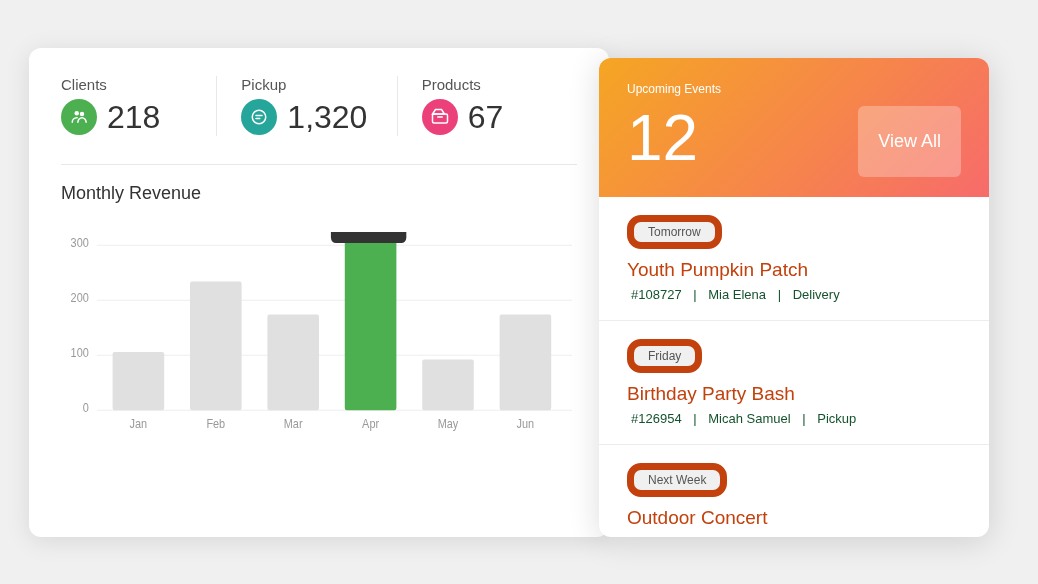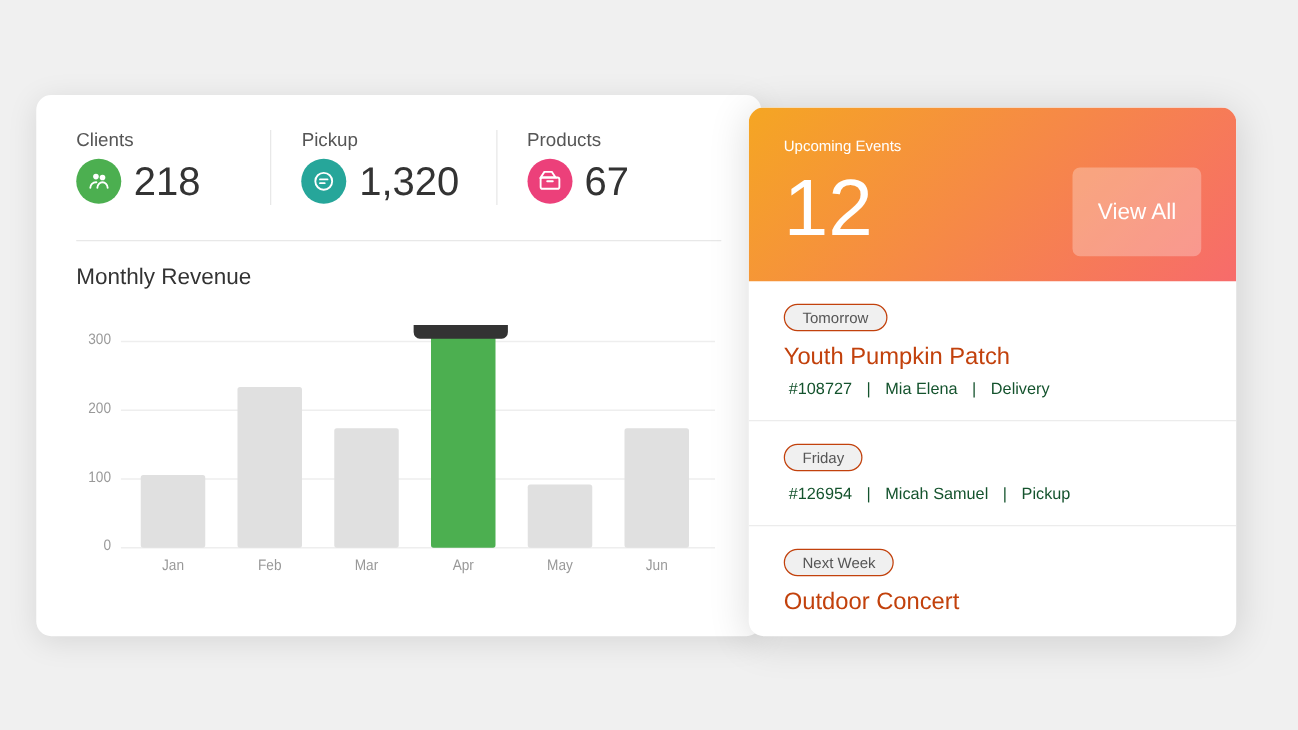--- a/index.html
+++ b/index.html
@@ -148,21 +148,21 @@
     .event-group {
       padding: 18px 28px 0 28px;
     }
     .event-group + .event-group {
       border-top: 1px solid #ececec;
     }
 
     .event-day-badge {
       display: inline-block;
       background: #f0f0f0;
-      border: 1px solid #c2410c;
+      border: 7px solid #c2410c;
       border-radius: 14px;
       font-size: 12px;
       color: #555;
       padding: 3px 14px;
       margin-bottom: 10px;
     }
     .event-name {
       font-size: 19px;
       font-weight: 400;
       color: #c2410c;
@@ -290,20 +290,21 @@
           <span>#108727</span>
           <span> | </span>
           <span>Mia Elena</span>
           <span> | </span>
           <span>Delivery</span>
         </div>
       </div>
 
       <div class="event-group">
         <div class="event-day-badge">Friday</div>
+        <div class="event-name">Birthday Party Bash</div>
         <div class="event-meta">
           <span>#126954</span>
           <span> | </span>
           <span>Micah Samuel</span>
           <span> | </span>
           <span>Pickup</span>
         </div>
       </div>
 
       <div class="event-group">

